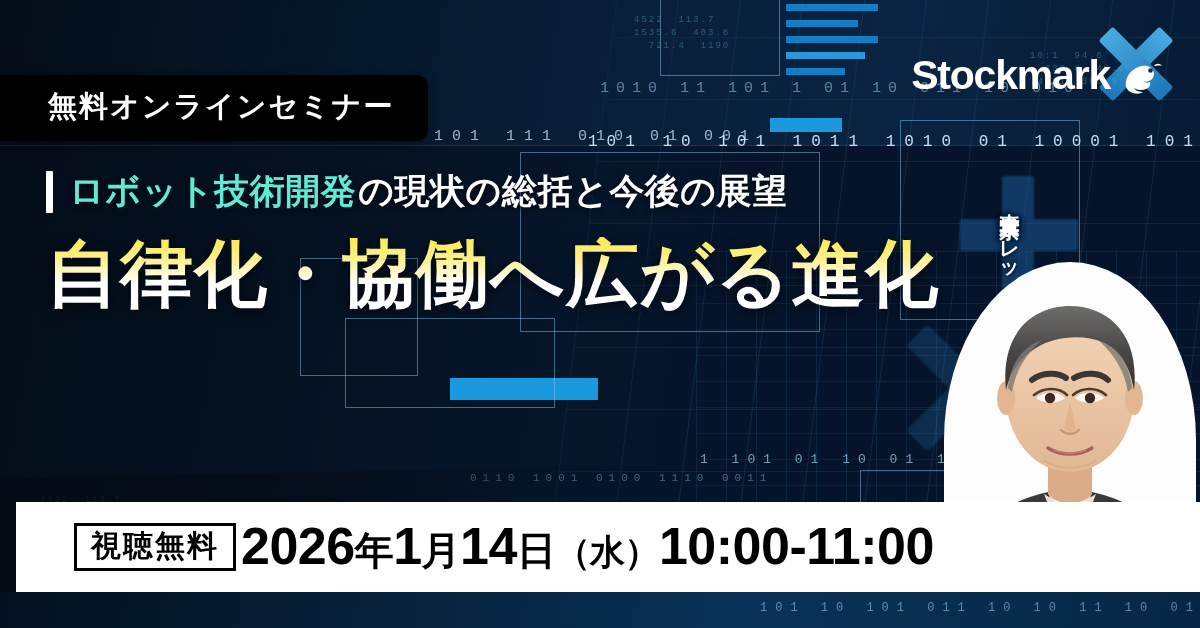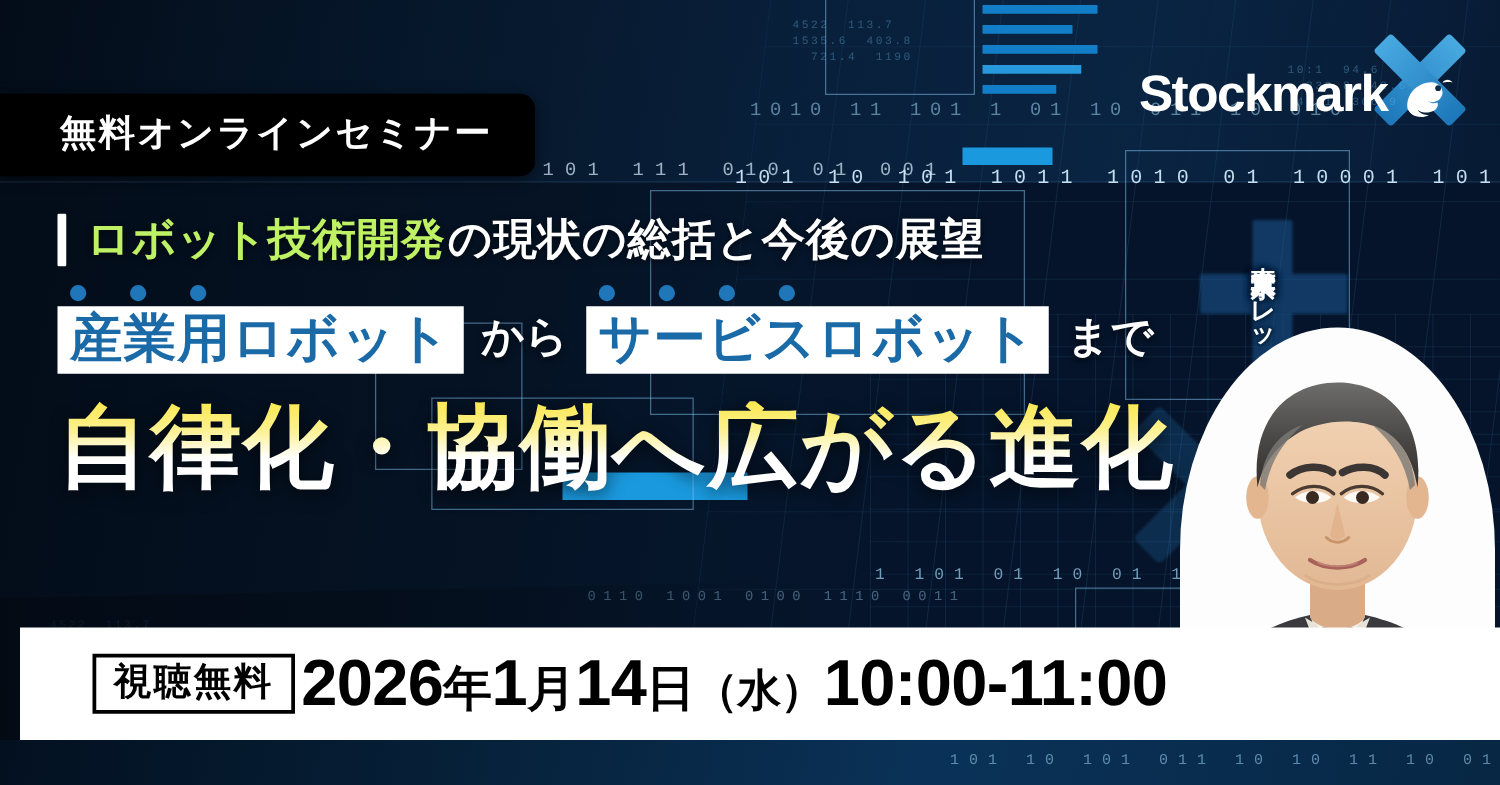--- a/index.html
+++ b/index.html
@@ -143,21 +143,21 @@
 
   
   .copy { position:absolute; left:46px; top:168px; width:900px; }
 
   .subhead {
     display:flex; align-items:center; gap:16px;
     font-size:35px; font-weight:700; letter-spacing:.5px;
     text-shadow:0 2px 6px rgba(0,0,0,.6);
   }
   .subhead .vbar { width:7px; height:42px; background:#fff; border-radius:1px; flex:none; }
-  .subhead .hl { color:#bef264; }
+  .subhead .hl { color:#5eead4; }
   .subhead .rest { color:#fff; }
 
   .line2 { margin-top:30px; display:flex; align-items:flex-end; gap:0; }
   .chipwrap { position:relative; }
   .chip {
     display:inline-block; background:#fff; color:#1a6aa8;
     font-size:42px; font-weight:800; letter-spacing:1px;
     padding:5px 10px 7px; line-height:1;
   }
   .dots { position:absolute; left:10px; top:-17px; display:flex; gap:0; }
@@ -298,41 +298,20 @@
   </div>
 
   <div class="copy">
 
     <div class="subhead">
       <span class="vbar"></span>
       <span class="hl">ロボット技術開発</span>
       <span class="rest" style="margin-left:-14px;">の現状の総括と今後の展望</span>
     </div>
 
-    <div class="line2">
-      <span class="chipwrap">
-        <span class="dots">
-            <i></i>
-            <i></i>
-            <i></i>
-          </span>
-        <span class="chip">産業用ロボット</span>
-      </span>
-      <span class="conj">から</span>
-      <span class="chipwrap">
-        <span class="dots">
-            <i></i>
-            <i></i>
-            <i></i>
-            <i></i>
-          </span>
-        <span class="chip">サービスロボット</span>
-      </span>
-      <span class="conj">まで</span>
-    </div>
 
     <div class="headline">自律化・協働へ広がる進化</div>
   </div>
 
   <div class="speaker">
     <div class="vtext vtext-affil">東京大学東京カレッジ 特任教授</div>
     <div class="vtext vtext-name">淺間 一 氏</div>
 
     <div class="portrait-disc">
       <svg class="face-svg" viewBox="0 0 252 330" preserveAspectRatio="xMidYMax meet" aria-hidden="true">

